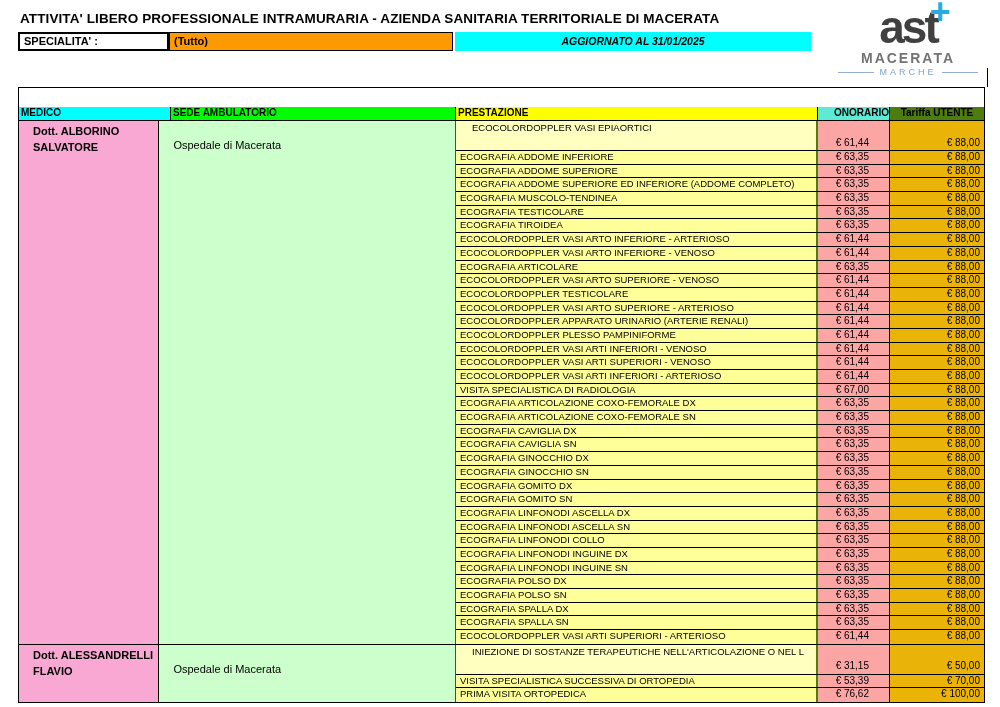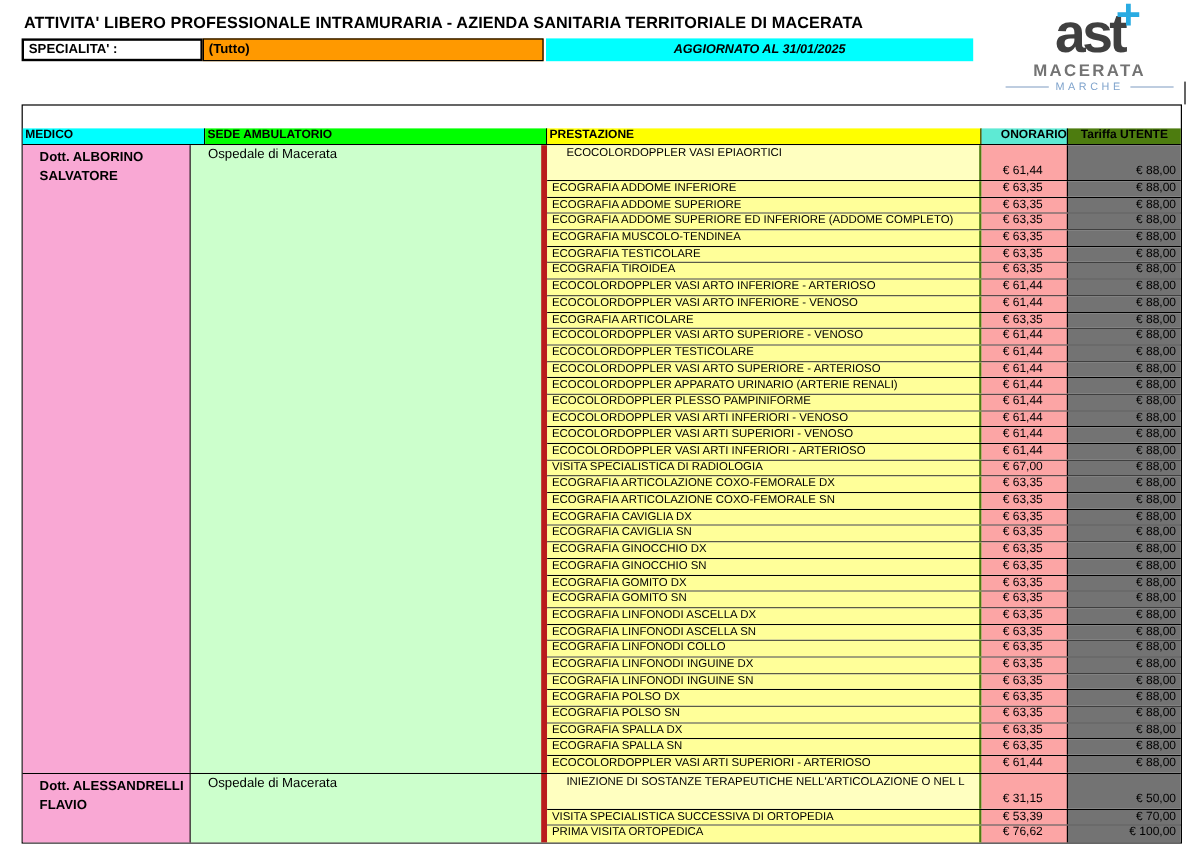--- a/index.html
+++ b/index.html
@@ -45,33 +45,33 @@
   .h-medico { width:152px; background:#00FFFF; }
   .h-sede   { width:285px; background:#00FF00; }
   .h-prest  { width:362px; background:#FFFF00; }
   .h-onor   { width:72px;  background:#5eead4; text-align:right; padding-left:0; }
   .h-tarif  { width:94px;  background:#4d7c0f; text-align:center; padding-left:0; }
 
   .section { display:flex; border-bottom:1px solid #000; }
   .section:last-child { border-bottom:none; }
   .cell-medico { width:152px; background:#f9a8d4; border-right:1px solid #000;
     font-weight:bold; font-size:11px; line-height:16px; padding:2px 4px 0 14px; }
-  .cell-sede { width:323px; background:#CCFFCC; border-right:5px solid #b91c1c;
-    font-size:11px; line-height:16px; padding:0 4px 0 14px; }
+  .cell-sede { width:323px; background:#CCFFCC; border-right:1px solid #b91c1c;
+    font-size:11px; line-height:16px; padding:16px 4px 0 14px; }
   .rows { width:528px; display:flex; flex-direction:column; }
 
   .prow { display:flex; height:13.7px; }
   .prow:not(:last-child) { border-bottom:1px solid #000; }
   .prow.tall { height:30px; }
   .pc { overflow:hidden; white-space:nowrap; }
   .pc-prest { width:362px; background:#FFFF99; border-right:2px solid #4d7c0f;
     font-size:9.5px; line-height:12.5px; padding-left:4px; }
   .pc-onor { width:72px; background:#fca5a5; border-right:1px solid #000;
     font-size:10px; line-height:12.5px; text-align:right; padding-right:20px; }
-  .pc-tarif { width:94px; background:#737373; font-size:10px; line-height:12.5px;
+  .pc-tarif { width:94px; background:#eab308; font-size:10px; line-height:12.5px;
     text-align:right; padding-right:4px; }
   .prow.tall .pc-prest { background:#FFFFC0; padding-left:16px; padding-top:1px; }
   .prow.tall .pc-onor, .prow.tall .pc-tarif { display:flex; flex-direction:column;
     justify-content:flex-end; padding-bottom:1px; }
   .prow.tall .pc-onor > span, .prow.tall .pc-tarif > span { display:block; }
 </style>
 </head>
 <body>
 
 <div id="page">

